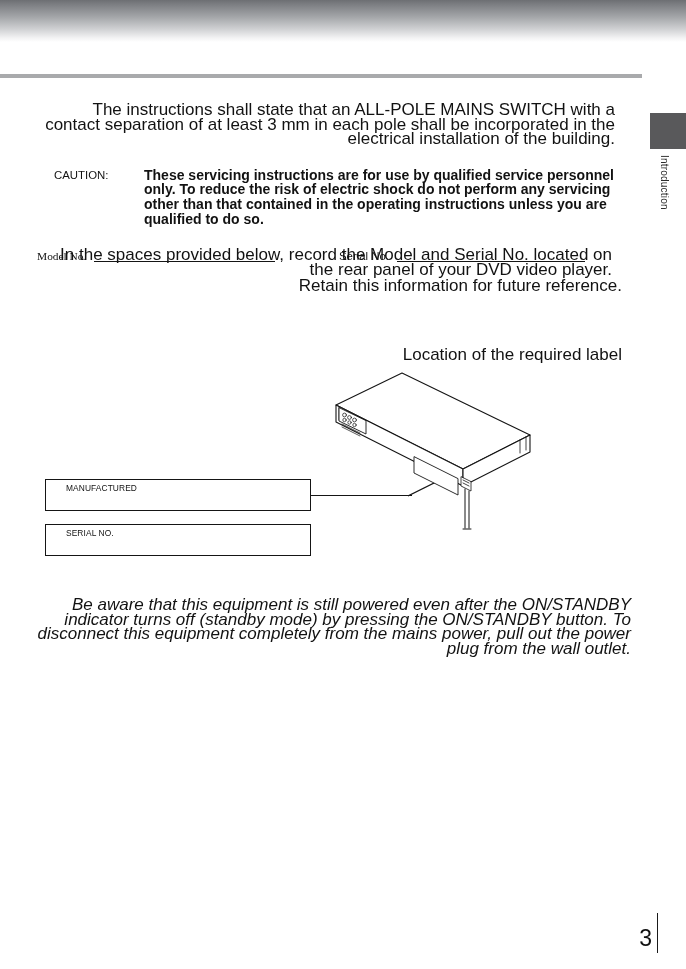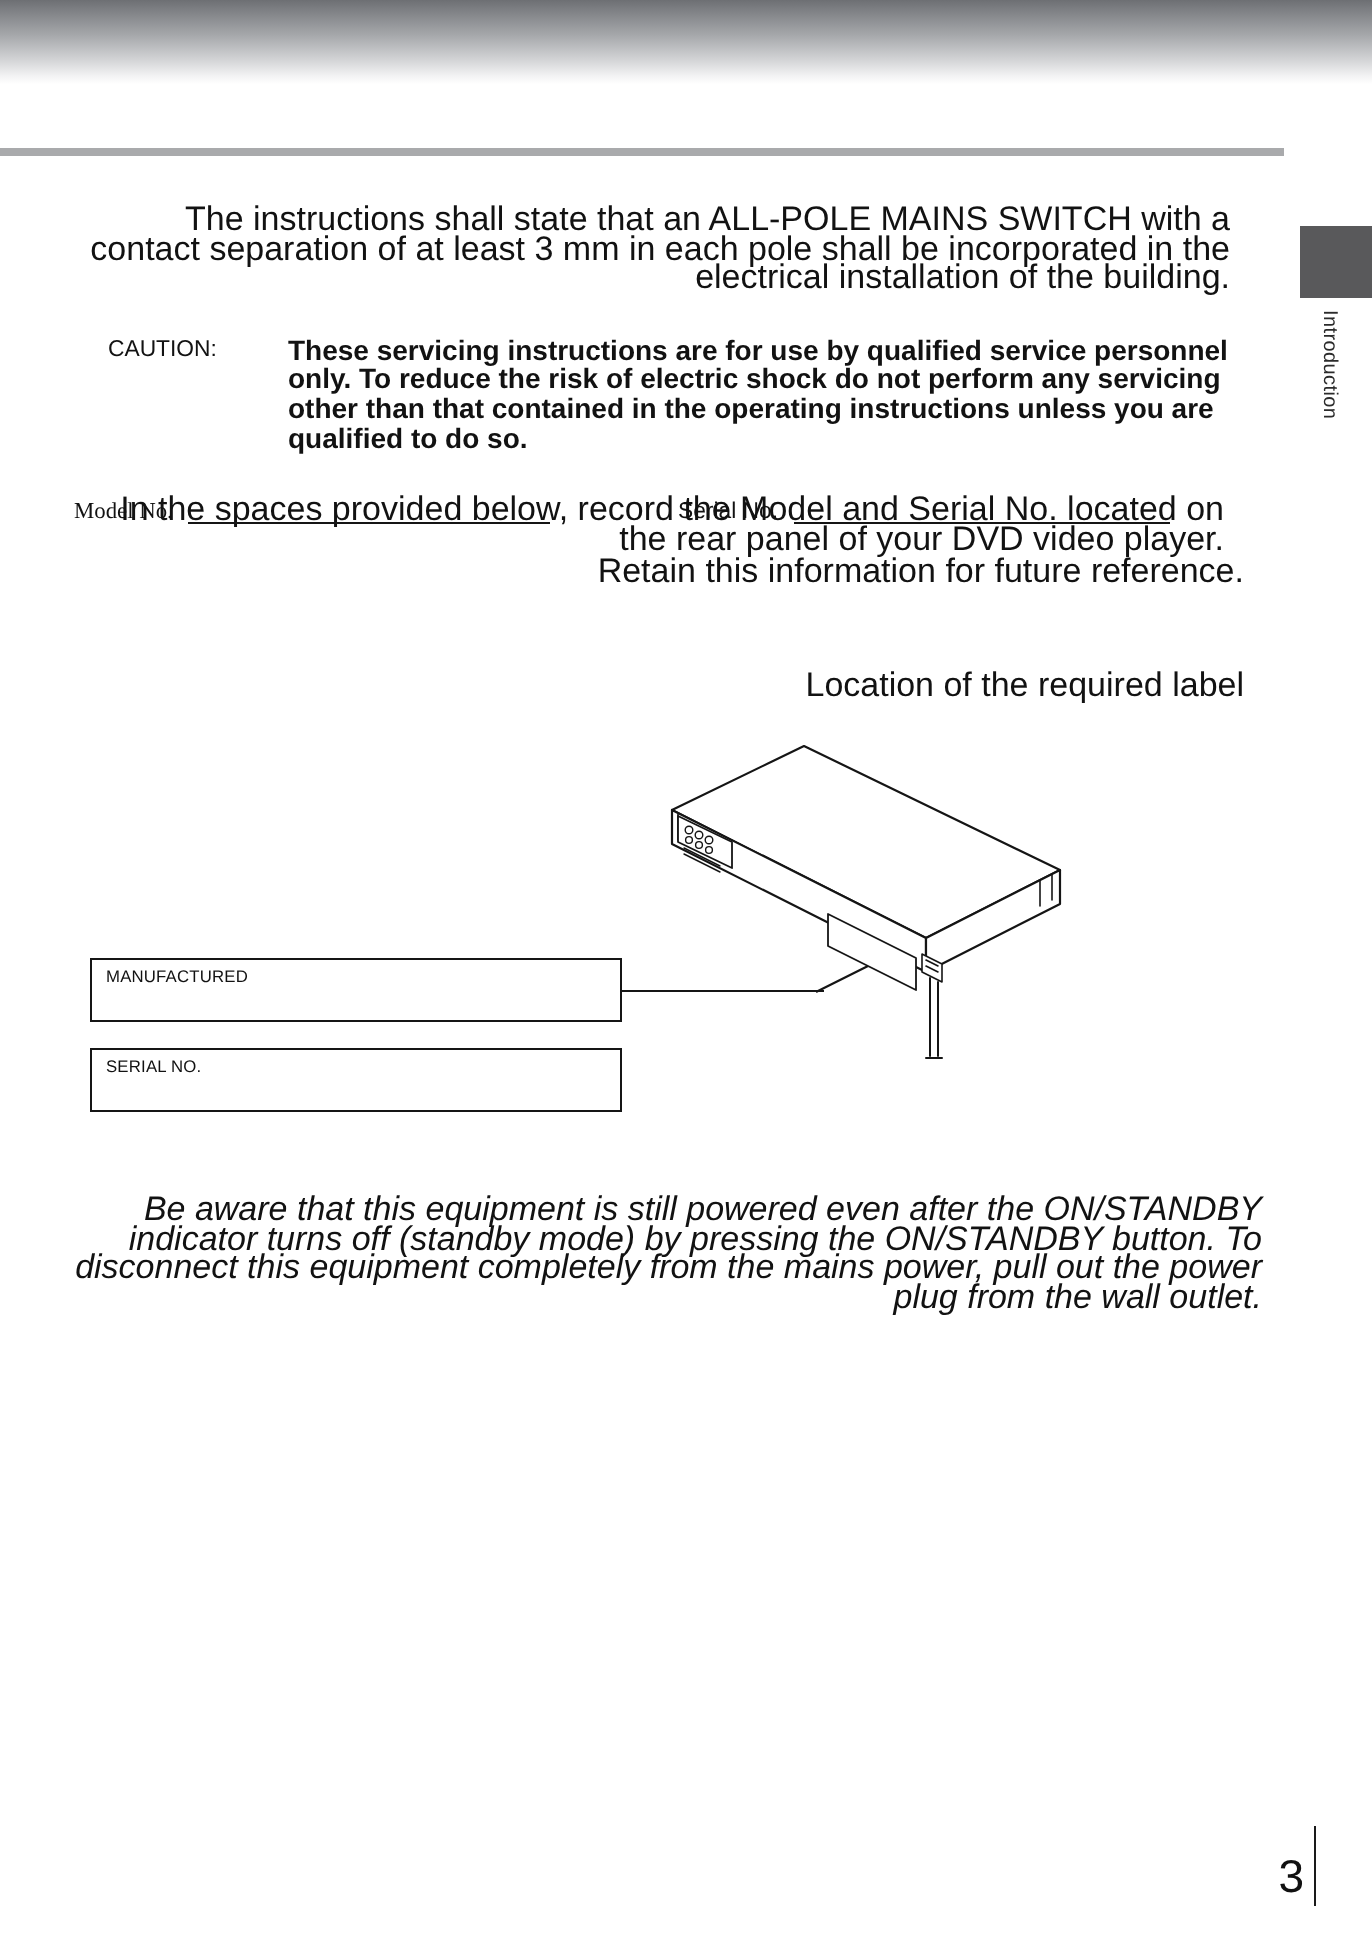--- a/index.html
+++ b/index.html
@@ -139,21 +139,21 @@
     width: 266px;
     height: 32px;
     border: 1.2px solid #151515;
     box-sizing: border-box;
     background: #ffffff;
   }
   .label-box.manufactured { top: 479px; }
   .label-box.serialno { top: 524px; }
   .label-box-text {
     position: absolute;
-    left: 7px;
+    left: 20px;
     top: 3px;
     font-size: 8.4px;
     letter-spacing: 0.1px;
     color: #121212;
     white-space: nowrap;
   }
 
   
   .leader-h {
     position: absolute;
@@ -234,21 +234,21 @@
   <div class="fillin fillin-serial">
     <span class="fillin-label">Serial No.</span>
     <span class="fillin-line"></span>
   </div>
 </div>
 
 <div class="content" style="top:279px;">
   <p class="para">Retain this information for future reference.</p>
 </div>
 
-<div class="content" style="top:336px;">
+<div class="content" style="top:348px;">
   <p class="para">Location of the required label</p>
 </div>
 
 <div class="label-box manufactured">
   <span class="label-box-text">MANUFACTURED</span>
 </div>
 <div class="label-box serialno">
   <span class="label-box-text">SERIAL NO.</span>
 </div>
 

